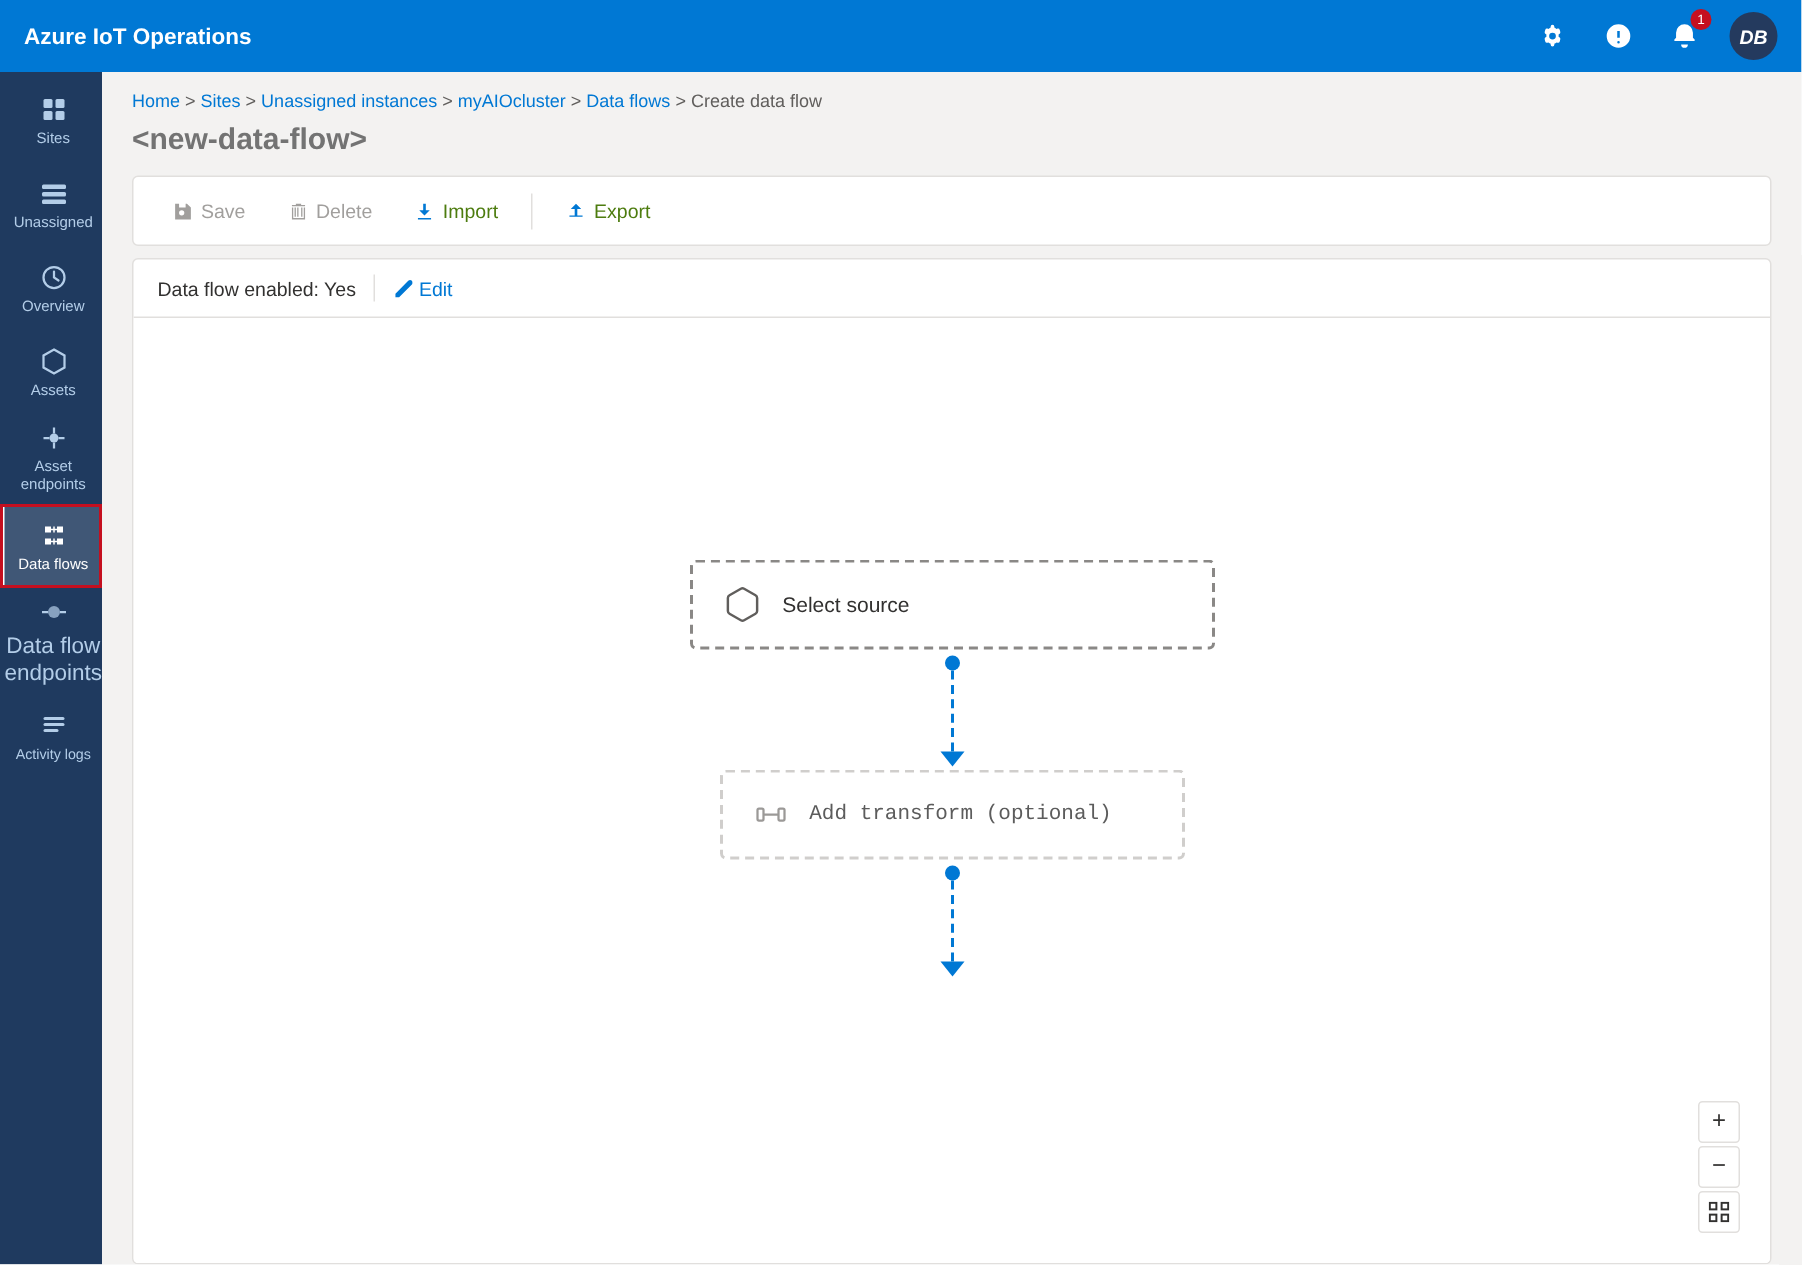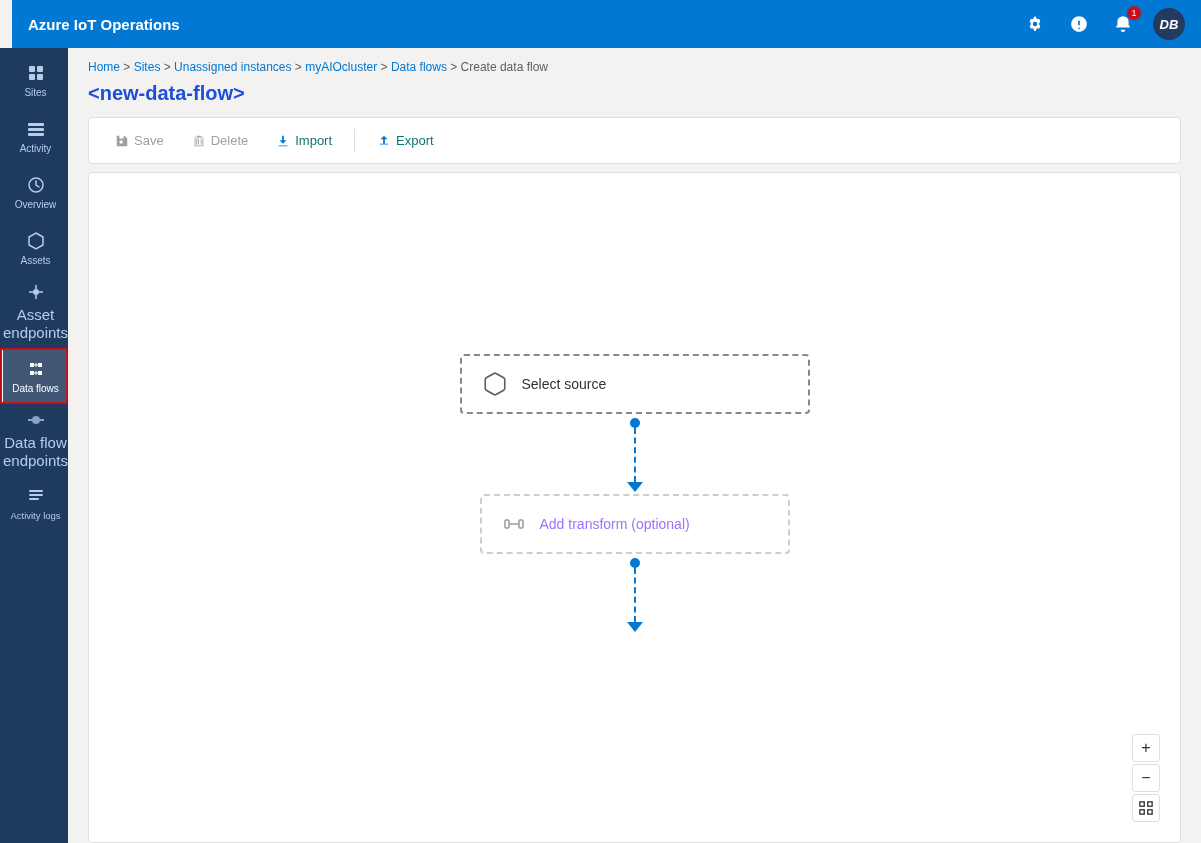--- a/index.html
+++ b/index.html
@@ -8,21 +8,20 @@
     
     .topbar {
       background: #0078d4;
       color: white;
       height: 48px;
       display: flex;
       align-items: center;
       padding: 0 16px;
       flex-shrink: 0;
       gap: 8px;
-      margin-left: 12px;
     }
     .topbar-title {
       font-size: 15px;
       font-weight: 600;
       color: white;
       flex: 1;
     }
     .topbar-icons {
       display: flex;
       align-items: center;
@@ -129,21 +128,21 @@
       color: #605e5c;
     }
     .breadcrumb a { color: #0078d4; text-decoration: none; }
     .breadcrumb span { color: #605e5c; }
 
     
     .page-title {
       padding: 4px 20px 12px 20px;
       font-size: 20px;
       font-weight: 600;
-      color: #1d4ed8;
+      color: #737373;
     }
 
     
     .toolbar-card {
       margin: 0 20px 8px 20px;
       background: white;
       border: 1px solid #e1dfdd;
       border-radius: 4px;
       padding: 10px 16px;
       display: flex;
@@ -156,21 +155,21 @@
       gap: 5px;
       padding: 5px 10px;
       cursor: pointer;
       font-size: 13px;
       color: #323130;
       background: none;
       border: none;
       border-radius: 3px;
     }
     .toolbar-btn.disabled { color: #a19f9d; cursor: not-allowed; }
-    .toolbar-btn.blue { color: #0f766e; }
+    .toolbar-btn.blue { color: #4d7c0f; }
     .toolbar-sep { width: 1px; height: 24px; background: #e1dfdd; margin: 0 4px; }
 
     
     .flow-card {
       margin: 0 20px;
       background: white;
       border: 1px solid #e1dfdd;
       border-radius: 4px;
       flex: 1;
       overflow: hidden;
@@ -240,21 +239,21 @@
     .flow-node-icon {
       font-size: 22px;
       color: #605e5c;
       display: flex;
       align-items: center;
     }
     .flow-node-label {
       font-size: 14px;
       color: #323130;
     }
-    .flow-node.transform .flow-node-label { color: #8b5cf6; }
+    .flow-node.transform .flow-node-label { color: #404040; font-family: Liberation Mono, monospace; }
 
     
     .flow-connector {
       display: flex;
       flex-direction: column;
       align-items: center;
       height: 80px;
       position: relative;
     }
     .connector-dot {
@@ -354,21 +353,21 @@
         </svg>
       <span>Sites</span>
     </div>
 
     <div class="sidebar-item">
       <svg viewBox="0 0 20 20">
           <rect x="2" y="4" width="16" height="3" rx="1"></rect>
           <rect x="2" y="9" width="16" height="3" rx="1"></rect>
           <rect x="2" y="14" width="16" height="3" rx="1"></rect>
         </svg>
-      <span>Activity</span>
+      <span>Unassigned</span>
     </div>
 
     <div class="sidebar-item">
       <svg viewBox="0 0 20 20">
           <circle cx="10" cy="10" r="7" stroke="currentColor" stroke-width="1.5" fill="none"></circle>
           <path d="M10 6v4l3 2" stroke="currentColor" stroke-width="1.5" fill="none" stroke-linecap="round"></path>
         </svg>
       <span>Overview</span>
     </div>
 
@@ -377,21 +376,21 @@
           <path d="M10 2l7 4v8l-7 4-7-4V6z" stroke="currentColor" stroke-width="1.5" fill="none"></path>
         </svg>
       <span>Assets</span>
     </div>
 
     <div class="sidebar-item">
       <svg viewBox="0 0 20 20">
           <circle cx="10" cy="10" r="3" fill="currentColor"></circle>
           <path d="M10 3v4M10 13v4M3 10h4M13 10h4" stroke="currentColor" stroke-width="1.5"></path>
         </svg>
-      <span style="font-size:15px;line-height:1.2">Asset endpoints</span>
+      <span style="font-size:10px;line-height:1.2">Asset endpoints</span>
     </div>
 
     <div class="sidebar-item active">
       <svg viewBox="0 0 20 20" fill="currentColor">
           <path d="M4 4h4v4H4zM12 4h4v4h-4zM4 12h4v4H4zM12 12h4v4h-4z"></path>
           <path d="M8 6h4M10 4v4M8 14h4M10 12v4" stroke="currentColor" stroke-width="1" fill="none"></path>
         </svg>
       <span>Data flows</span>
     </div>
 
@@ -454,20 +453,30 @@
       <button class="toolbar-btn blue">
         <svg width="14" height="14" viewBox="0 0 16 16" fill="#0078d4">
             <path d="M8 2l4 4h-3v5H7V6H4L8 2zm-5 9h10v1H3v-1z"></path>
           </svg>
         <span>Export</span>
       </button>
     </div>
 
     <div class="flow-card">
 
+      <div class="status-bar">
+        <span>Data flow enabled: Yes</span>
+        <div class="status-sep"></div>
+        <button class="edit-btn">
+          <svg width="13" height="13" viewBox="0 0 16 16" fill="#0078d4">
+              <path d="M12.5 1.5a2.12 2.12 0 0 1 3 3L5 15H2v-3L12.5 1.5zM11 4l1 1-8 8H3v-1L11 4z"></path>
+            </svg>
+          <span>Edit</span>
+        </button>
+      </div>
 
       <div class="flow-canvas">
         <div class="flow-nodes">
 
           <div class="flow-node">
             <div class="flow-node-icon">
               <svg width="26" height="26" viewBox="0 0 24 24" fill="none" stroke="#605e5c" stroke-width="1.5">
                   <path d="M21 16V8a2 2 0 0 0-1-1.73l-7-4a2 2 0 0 0-2 0l-7 4A2 2 0 0 0 3 8v8a2 2 0 0 0 1 1.73l7 4a2 2 0 0 0 2 0l7-4A2 2 0 0 0 21 16z"></path>
                 </svg>
             </div>

